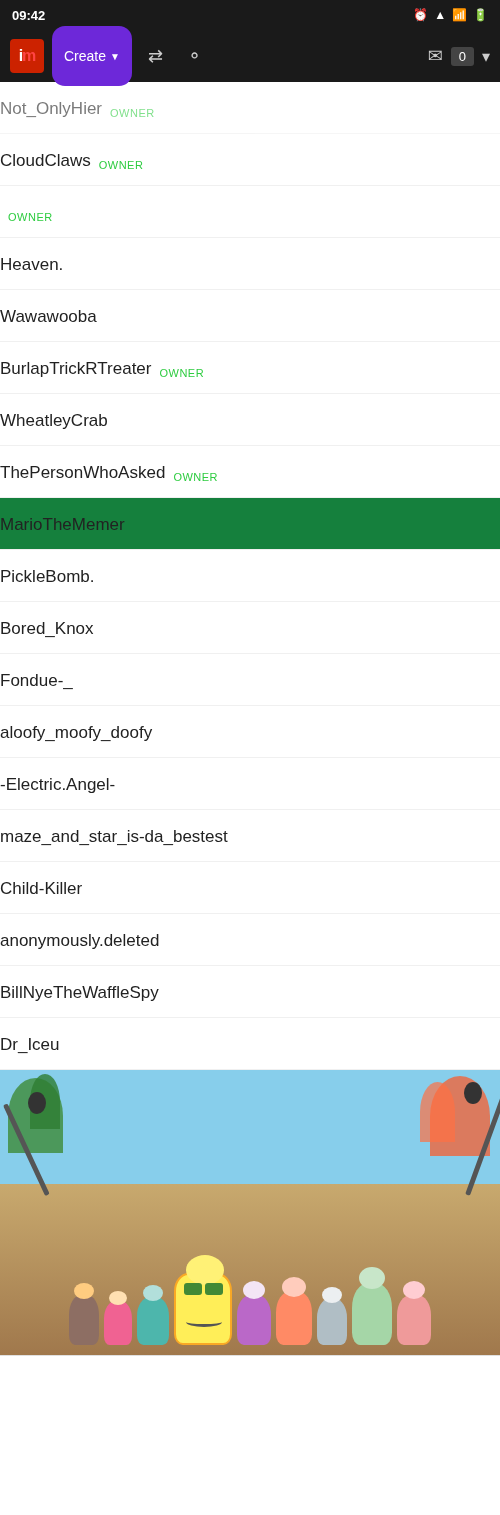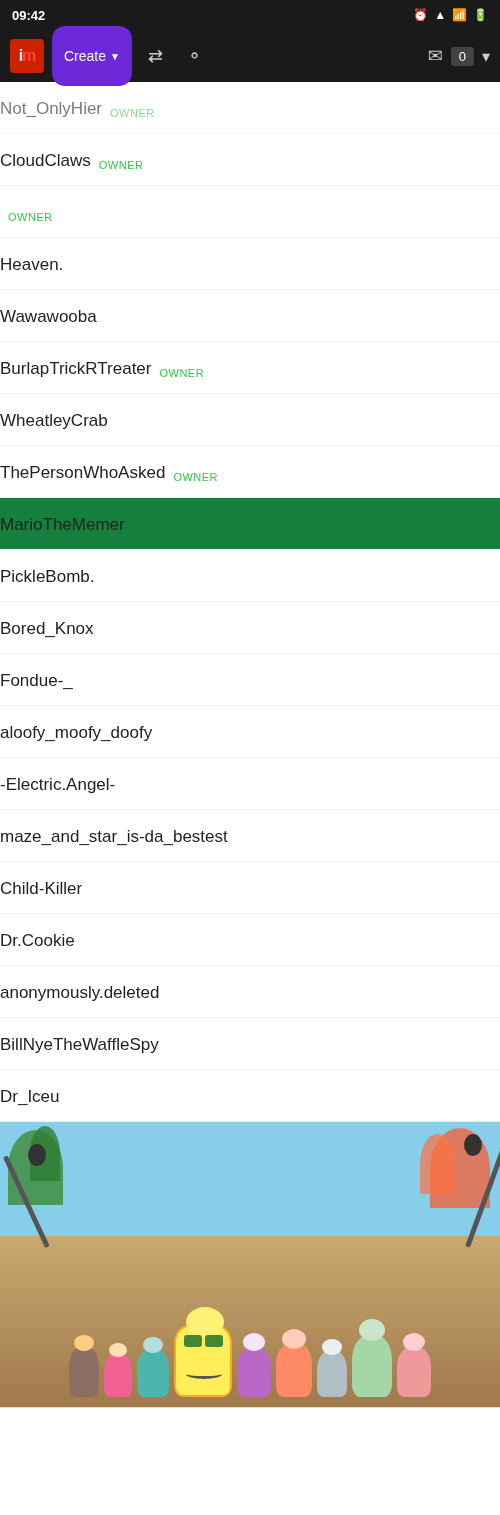--- a/index.html
+++ b/index.html
@@ -233,23 +233,20 @@
   <div class="user-item">
     <span>-Electric.Angel-</span>
   </div>
   <div class="user-item">
     <span>maze_and_star_is-da_bestest</span>
   </div>
   <div class="user-item">
     <span>Child-Killer</span>
   </div>
   <div class="user-item">
-    <span>Dr.Cookie</span>
-  </div>
-  <div class="user-item">
     <span>anonymously.deleted</span>
   </div>
   <div class="user-item">
     <span>BillNyeTheWaffleSpy</span>
   </div>
   <div class="user-item">
     <span>Dr_Iceu</span>
   </div>
 </div>
 

